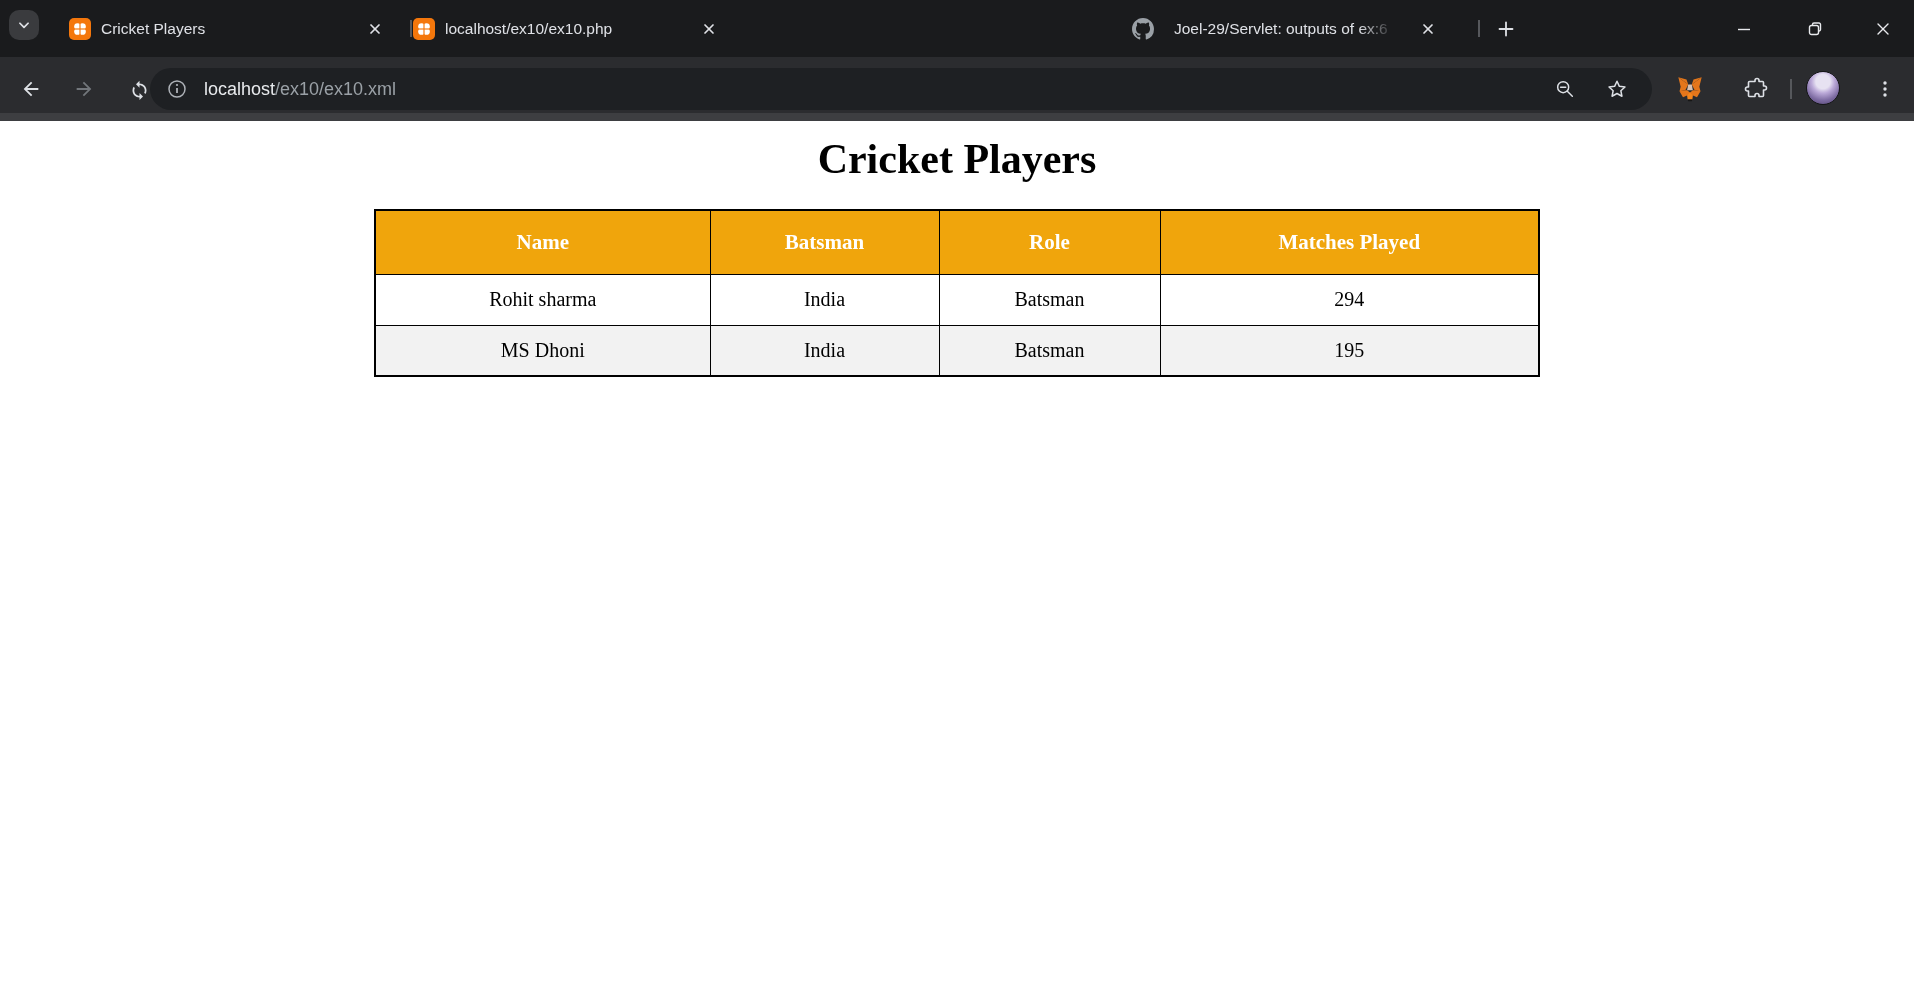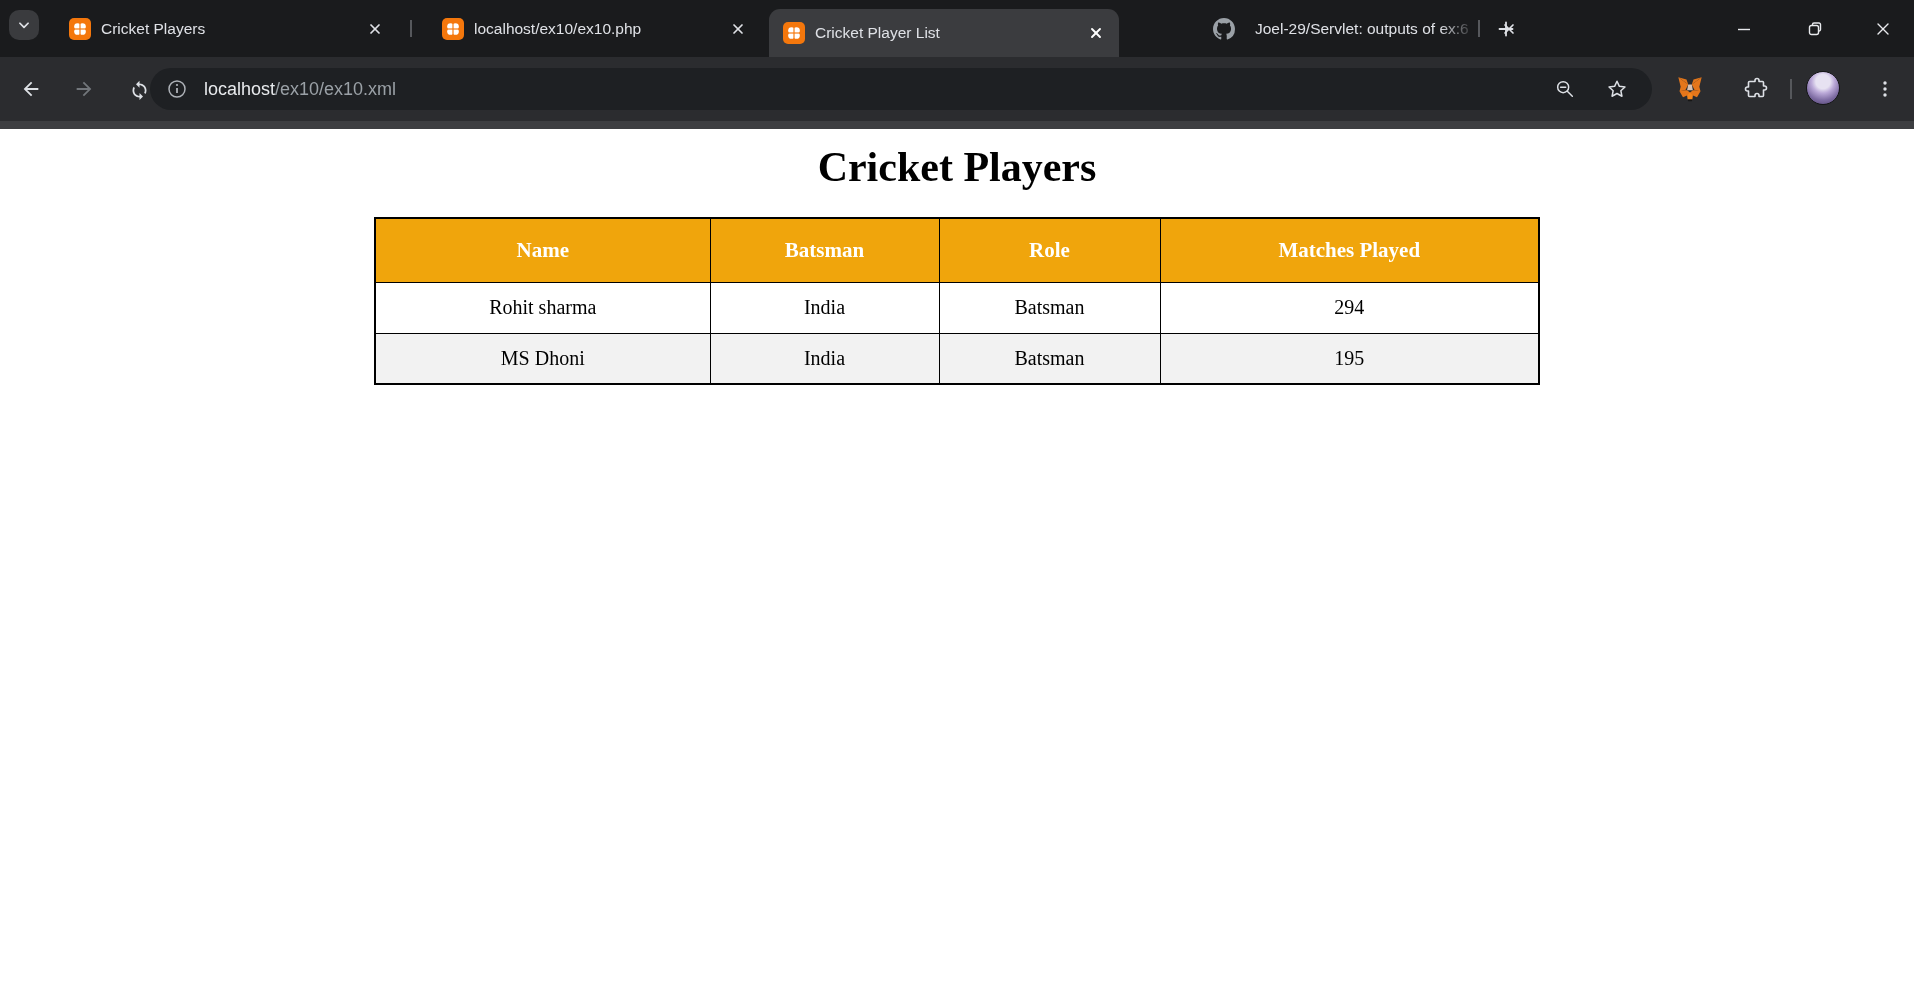--- a/index.html
+++ b/index.html
@@ -45,21 +45,21 @@
     position:absolute; left:1492px; top:15px; width:28px; height:28px;
     display:flex; align-items:center; justify-content:center;
     color:#DFE1E6; font-size:24px; font-weight:300; cursor:pointer;
   }
   .win-btn {
     position:absolute; top:0; width:46px; height:57px;
     display:flex; align-items:center; justify-content:center; cursor:pointer;
   }
 
   
-  .toolbar { position:relative; height:64px; background:#2B2C2F; }
+  .toolbar { position:relative; height:56px; background:#2B2C2F; }
   .nav-btn {
     position:absolute; top:12px; width:40px; height:40px; border-radius:50%;
     display:flex; align-items:center; justify-content:center; cursor:pointer;
   }
   .omnibox {
     position:absolute; left:150px; top:11px; width:1502px; height:42px;
     background:#1E2023; border-radius:21px;
     display:flex; align-items:center; padding:0 18px 0 12px; cursor:text;
   }
   .site-info-chip {
@@ -142,21 +142,21 @@
     <span class="tab-close">
       <svg width="12" height="12" viewBox="0 0 12 12" stroke="#DFE1E6" stroke-width="1.7" stroke-linecap="round">
           <line x1="2" y1="2" x2="10" y2="10"></line>
           <line x1="10" y1="2" x2="2" y2="10"></line>
         </svg>
     </span>
   </div>
 
   <div class="tab-sep" style="left:410px;"></div>
 
-  <div class="tab" style="left:428px;width:333px;justify-content:space-between;">
+  <div class="tab" style="left:399px;width:333px;justify-content:space-between;">
     <span class="favicon xampp-badge">
       <svg width="16" height="16" viewBox="0 0 22 22">
           <g fill="#FFFFFF">
             <circle cx="7.6" cy="7.6" r="4.6"></circle>
             <circle cx="14.4" cy="7.6" r="4.6"></circle>
             <circle cx="7.6" cy="14.4" r="4.6"></circle>
             <circle cx="14.4" cy="14.4" r="4.6"></circle>
           </g>
           <g stroke="#F4770C" stroke-width="1.6">
             <line x1="11" y1="2" x2="11" y2="20"></line>
@@ -166,45 +166,22 @@
     </span>
     <span class="tab-title">localhost/ex10/ex10.php</span>
     <span class="tab-close">
       <svg width="12" height="12" viewBox="0 0 12 12" stroke="#DFE1E6" stroke-width="1.7" stroke-linecap="round">
           <line x1="2" y1="2" x2="10" y2="10"></line>
           <line x1="10" y1="2" x2="2" y2="10"></line>
         </svg>
     </span>
   </div>
 
-  <div class="tab active" style="left:769px;width:350px;">
-    <span class="favicon xampp-badge">
-      <svg width="16" height="16" viewBox="0 0 22 22">
-          <g fill="#FFFFFF">
-            <circle cx="7.6" cy="7.6" r="4.6"></circle>
-            <circle cx="14.4" cy="7.6" r="4.6"></circle>
-            <circle cx="7.6" cy="14.4" r="4.6"></circle>
-            <circle cx="14.4" cy="14.4" r="4.6"></circle>
-          </g>
-          <g stroke="#F4770C" stroke-width="1.6">
-            <line x1="11" y1="2" x2="11" y2="20"></line>
-            <line x1="2" y1="11" x2="20" y2="11"></line>
-          </g>
-        </svg>
-    </span>
-    <span class="tab-title">Cricket Player List</span>
-    <span class="tab-close">
-      <svg width="12" height="12" viewBox="0 0 12 12" stroke="#FFFFFF" stroke-width="1.9" stroke-linecap="round">
-          <line x1="2" y1="2" x2="10" y2="10"></line>
-          <line x1="10" y1="2" x2="2" y2="10"></line>
-        </svg>
-    </span>
-  </div>
-
-  <div class="tab" style="left:1199px;width:333px;gap:20px;">
+
+  <div class="tab" style="left:1118px;width:333px;gap:20px;">
     <span class="favicon">
       <svg width="22" height="22" viewBox="0 0 16 16" fill="#9AA0A6">
           <path d="M8 0C3.58 0 0 3.58 0 8c0 3.54 2.29 6.53 5.47 7.59.4.07.55-.17.55-.38 0-.19-.01-.82-.01-1.49-2.01.37-2.53-.49-2.69-.94-.09-.23-.48-.94-.82-1.13-.28-.15-.68-.52-.01-.53.63-.01 1.08.58 1.23.82.72 1.21 1.87.87 2.33.66.07-.52.28-.87.51-1.07-1.78-.2-3.64-.89-3.64-3.95 0-.87.31-1.59.82-2.15-.08-.2-.36-1.02.08-2.12 0 0 .67-.21 2.2.82.64-.18 1.32-.27 2-.27s1.36.09 2 .27c1.53-1.04 2.2-.82 2.2-.82.44 1.1.16 1.92.08 2.12.51.56.82 1.27.82 2.15 0 3.07-1.87 3.75-3.65 3.95.29.25.54.73.54 1.48 0 1.07-.01 1.93-.01 2.2 0 .21.15.46.55.38A8.01 8.01 0 0 0 16 8c0-4.42-3.58-8-8-8z"></path>
         </svg>
     </span>
     <span class="tab-title">Joel-29/Servlet: outputs of ex:6</span>
     <span class="tab-close">
       <svg width="12" height="12" viewBox="0 0 12 12" stroke="#DFE1E6" stroke-width="1.7" stroke-linecap="round">
           <line x1="2" y1="2" x2="10" y2="10"></line>
           <line x1="10" y1="2" x2="2" y2="10"></line>

